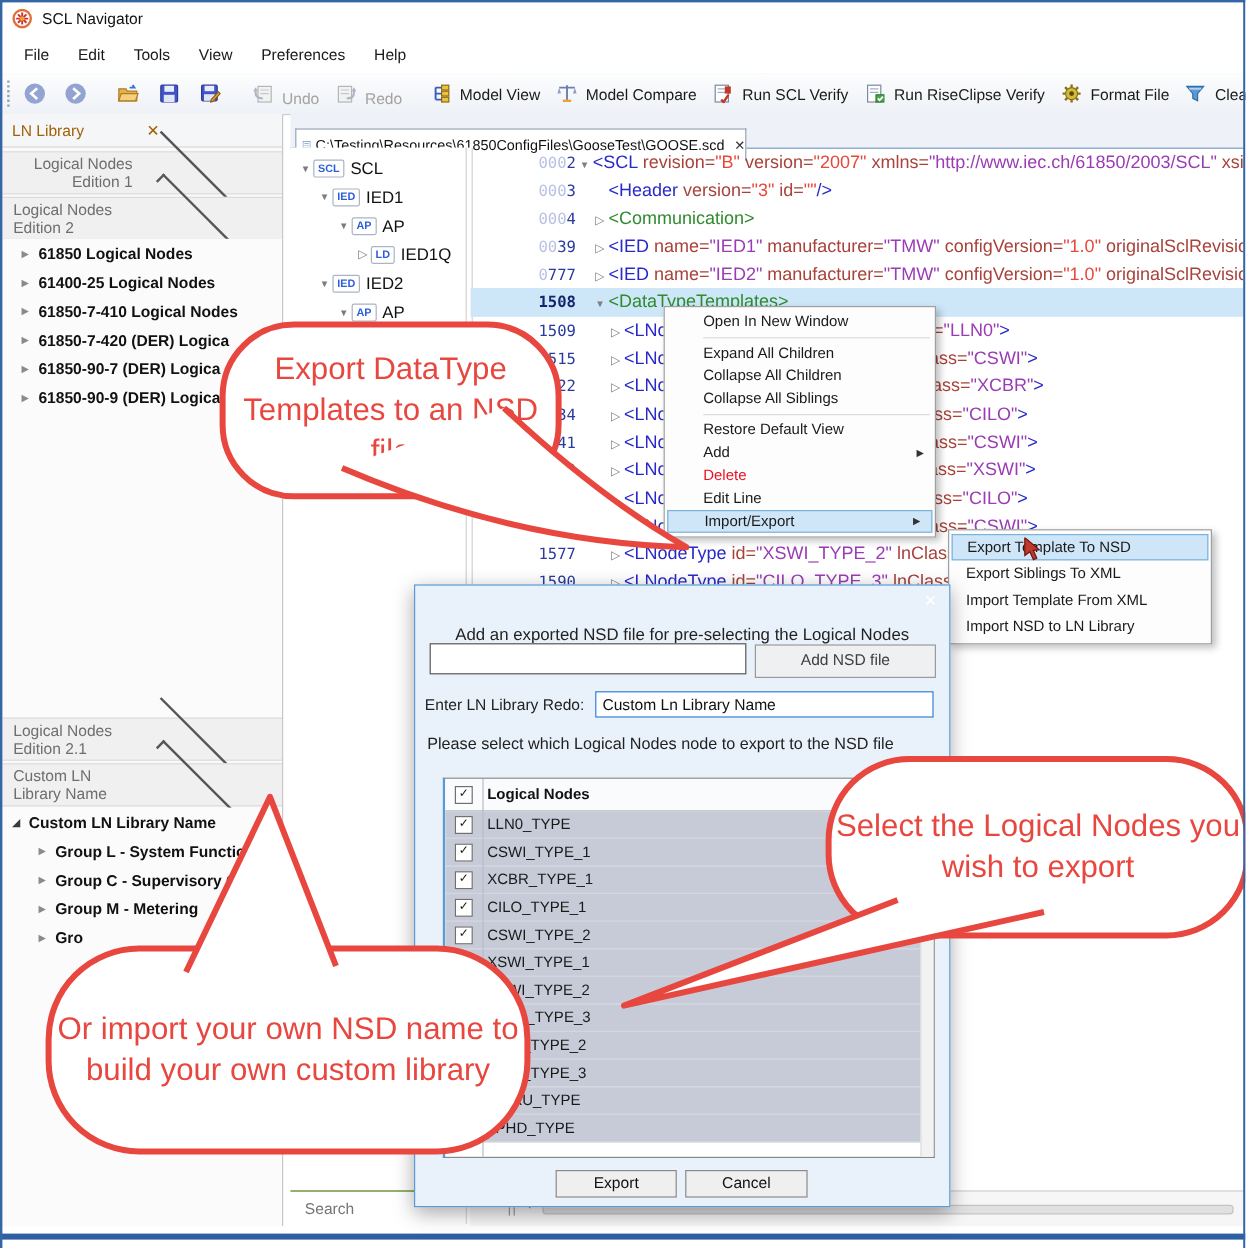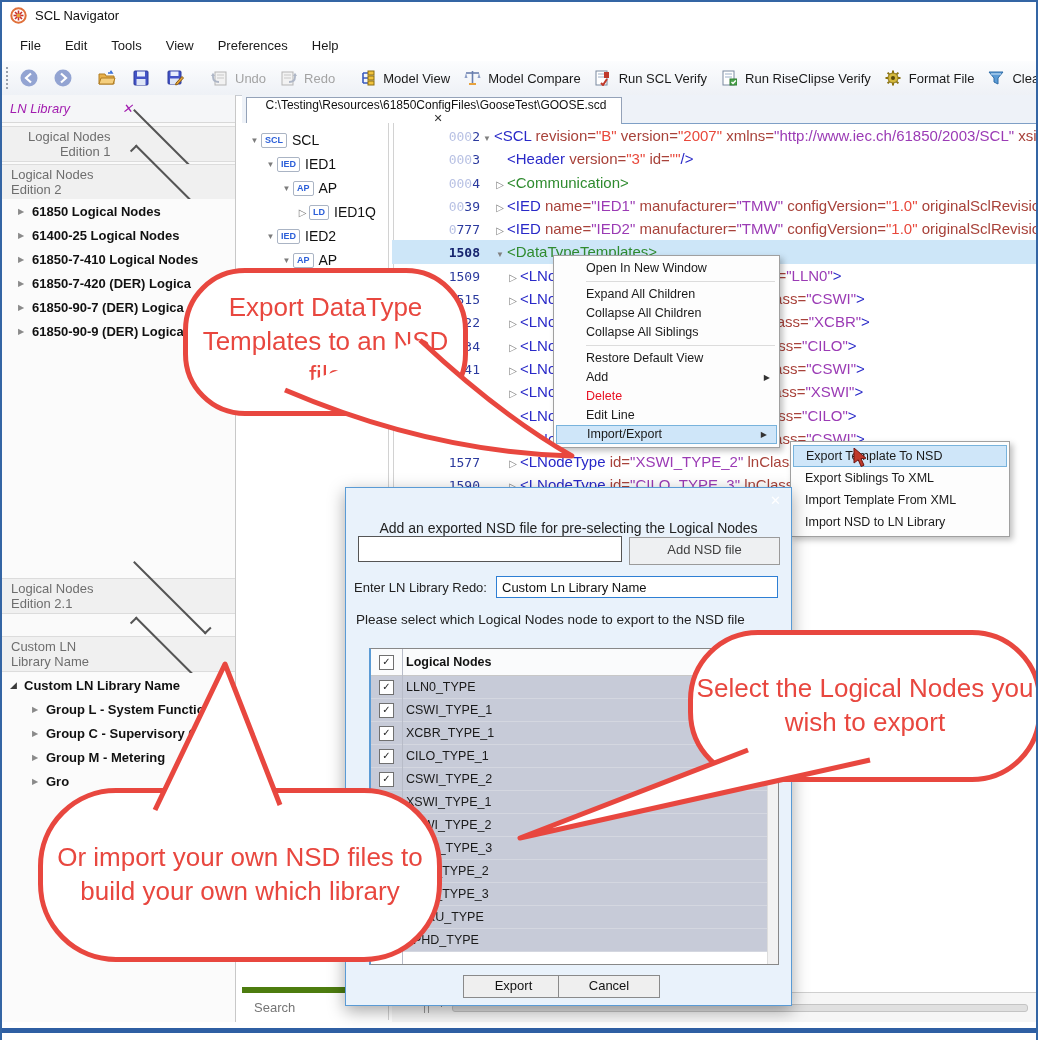--- a/index.html
+++ b/index.html
@@ -15,53 +15,53 @@
   
   #menubar{left:2px;top:30px;right:2px;height:31px;background:#fff;display:flex;align-items:center;padding-left:6px;border-bottom:1px solid #ececec;}
   .mi{font-size:13px;color:#1a1a1a;padding:5px 12px;}
 
   
   #toolbar{left:2px;top:61px;right:2px;height:34px;background:linear-gradient(#fcfdfe,#eef1f6);border-bottom:1px solid #c9ced6;display:flex;align-items:center;padding-left:2px;}
   .tb-grip{width:4px;height:22px;border-left:2px dotted #9aa2ad;margin:0 4px 0 2px;}
   .tb-sep{width:1px;height:22px;background:#c6cad1;margin:0 5px;}
   .tb-ic{display:inline-flex;width:24px;height:24px;align-items:center;justify-content:center;}
   .tb-btn{display:inline-flex;align-items:center;gap:4px;font-size:13px;color:#1a1a1a;padding:2px 5px;white-space:nowrap;}
-  .tb-btn.disabled{color:#a3a3a3;}
+  .tb-btn.disabled{color:#a3a3a3;align-items:flex-end;}
 
   
   #left-panel{left:2px;top:95px;width:233px;bottom:18px;background:#fafafa;border-right:1px solid #c8c8c8;overflow:hidden;}
   .lp-title{position:absolute;left:0;top:0;right:0;height:27px;background:#f5f6f8;border-bottom:1px solid #d8d8d8;display:flex;align-items:center;}
-  .lp-title span{font-size:13px;color:#a21caf;margin-left:8px;flex:1;font-style:italic;}
+  .lp-title span{font-size:13px;color:#a16207;margin-left:8px;flex:1;}
   .lp-close{font-size:12px;color:#444;margin-right:9px;}
   .acc-hdr{position:absolute;left:0;right:0;height:34px;background:#f0f0f0;border-top:1px solid #dcdcdc;border-bottom:1px solid #dcdcdc;display:flex;align-items:center;}
   .acc-hdr span{font-size:13px;color:#6e6e6e;margin-left:9px;flex:1;}
   .chev{width:7px;height:7px;border-right:2px solid #555;border-bottom:2px solid #555;margin-right:14px;}
   .chev.down{transform:rotate(45deg) translateY(-2px);}
   .chev.up{transform:rotate(-135deg) translateY(-2px);}
   .lib-items{position:absolute;left:0;right:0;background:#fbfbfb;}
   .lib-row{height:24px;display:flex;align-items:center;white-space:nowrap;overflow:hidden;}
   .lib-row .tri{width:14px;margin-left:16px;font-size:8px;color:#8a8a8a;}
   .lib-row .lbl{font-size:13px;font-weight:bold;color:#111;}
   .tree-row .tri2{width:14px;font-size:9px;color:#3a3a3a;}
 
   
   #tabbar{left:242px;top:95px;right:2px;height:28px;background:#eef2f8;border-bottom:1px solid #7e9fc6;}
-  #tab{position:absolute;left:4px;top:2px;width:374px;height:26px;background:#fff;border:1px solid #94a2b8;border-bottom:none;display:flex;align-items:center;flex-direction:column;}
+  #tab{position:absolute;left:4px;top:12px;width:374px;height:26px;background:#fff;border:1px solid #94a2b8;border-bottom:none;display:flex;align-items:center;}
   #tab-label{font-size:12px;color:#111;margin-left:4px;white-space:nowrap;}
   #tab-close{font-size:11px;color:#333;margin-left:8px;}
   #tab-doc-icon{margin-left:5px;}
 
   #ed-treepanel{left:242px;top:123px;width:146px;bottom:47px;background:#fff;}
   .ed-tr{height:24px;display:flex;align-items:center;white-space:nowrap;}
   .ed-tr .exp{width:13px;text-align:center;color:#7c7c7c;}
   .badge{display:inline-block;border:1px solid #aab4c4;background:#fff;color:#2b5fd9;font-size:9px;font-weight:bold;padding:2px 3px;margin-right:5px;border-radius:2px;line-height:1;}
   .ed-tr .lb{font-size:14px;color:#111;}
   #tree-split{left:388px;top:123px;width:4px;bottom:20px;background:#fff;border-left:1px solid #d2d2d2;border-right:1px solid #d2d2d2;}
 
-  #search-box{left:242px;width:146px;bottom:18px;height:29px;background:#fff;border-top:6px solid #4d7c0f;}
+  #search-box{left:242px;width:146px;bottom:18px;height:29px;background:#fff;border-top:1px solid #4d7c0f;}
   #search-box input{border:none;outline:none;background:transparent;font-size:13px;color:#555;margin:6px 0 0 10px;width:120px;font-family:"Liberation Sans",sans-serif;}
 
   
   #code{left:392px;top:124px;right:2px;height:375px;overflow:hidden;}
   .cl{height:23.3px;line-height:23.3px;white-space:nowrap;}
   .cl.sel{background:#cde6f8;}
   .num{display:inline-block;width:88px;text-align:right;font-family:"DejaVu Sans Mono",monospace;font-size:13px;color:#2b3a9e;}
   .num .z{color:#b9c2e4;}
   .cl.sel .num{font-weight:bold;color:#16246e;}
   .exp{display:inline-block;width:14px;text-align:center;font-size:8px;color:#808080;}
@@ -101,21 +101,21 @@
   .lh-row{height:26px;background:#fafbfc;border-bottom:1px solid #c8c8c8;display:flex;align-items:center;}
   .lh-row .cb-lbl{font-size:12.5px;font-weight:bold;color:#111;margin-left:12px;}
   .l-row{height:22px;background:#c7cbd8;border-bottom:1px solid #d4d7e0;display:flex;align-items:center;}
   .l-row .cb-lbl{font-size:12.5px;color:#1a1a1a;margin-left:12px;}
   .cbx{width:13px;height:13px;background:#fff;border:1px solid #707070;margin-left:8px;font-size:10px;line-height:12px;text-align:center;color:#1e1e1e;flex:none;}
   #dlg-vline{position:absolute;left:31px;top:0;bottom:0;width:1px;background:#b8bcc8;}
   #dlg-scroll{position:absolute;right:0;top:26px;bottom:0;width:10px;background:#f2f2f2;border-left:1px solid #ddd;}
   #dlg-scroll .th{position:absolute;left:1px;right:1px;top:2px;height:70px;background:#dadada;}
   .dlg-btn{position:absolute;height:21px;background:#efefef;border:1px solid #8a8a8a;font-size:13px;color:#111;text-align:center;line-height:19px;}
   #btn-export{left:117px;top:487px;width:99px;}
-  #btn-cancel{left:212px;top:487px;width:100px;}
+  #btn-cancel{left:225px;top:487px;width:100px;}
 
   
   .callout{position:absolute;background:#fff;border:5px solid #e8473f;color:#e8473f;z-index:40;display:flex;align-items:center;justify-content:center;text-align:center;font-size:26px;line-height:1.3;}
   #callout1{left:183px;top:268px;width:275px;height:138px;border-radius:62px;}
   #callout2{left:688px;top:630px;width:344px;height:142px;border-radius:70px;}
   #callout3{left:38px;top:788px;width:394px;height:164px;border-radius:78px;}
   #tails{left:0;top:0;width:1038px;height:1040px;pointer-events:none;z-index:41;}
   #cursor{left:853px;top:448px;z-index:45;}
 </style>
 </head>
@@ -329,21 +329,21 @@
         </div>
         <div class="lib-row">
           <span class="tri">▶</span>
           <span class="lbl">61850-90-7 (DER) Logica</span>
         </div>
         <div class="lib-row">
           <span class="tri">▶</span>
           <span class="lbl">61850-90-9 (DER) Logica</span>
         </div>
       </div>
-    <div class="acc-hdr" style="top:483px;">
+    <div class="acc-hdr" style="top:503px;">
       <span>Logical Nodes Edition 2.1</span>
       <span class="chev down"></span>
     </div>
     <div class="acc-hdr" style="top:541px;">
       <span>Custom LN Library Name</span>
       <span class="chev up"></span>
     </div>
     <div class="lib-items" id="custom-tree" style="top:578px;bottom:0;">
         <div class="lib-row tree-row">
           <span class="tri2" style="margin-left: 8px;">◢</span>
@@ -534,21 +534,21 @@
       <div id="dlg-scroll">
           <span class="th"></span>
         </div>
     </div>
     <div class="dlg-btn" id="btn-export">Export</div>
     <div class="dlg-btn" id="btn-cancel">Cancel</div>
   </div>
 
   <div class="callout" id="callout1">Export DataType Templates to an NSD file</div>
   <div class="callout" id="callout2">Select the Logical Nodes you wish to export</div>
-  <div class="callout" id="callout3">Or import your own NSD files to build your own which library</div>
+  <div class="callout" id="callout3">Or import your own NSD name to build your own custom library</div>
   <svg class="abs" id="tails">
     <path d="M285,390 Q430,452 572,456 Q500,415 420,340" fill="#fff" stroke="#e8473f" stroke-width="5" stroke-linejoin="round"></path>
     <path d="M748,750 L520,838 L870,760" fill="#fff" stroke="#e8473f" stroke-width="5" stroke-linejoin="round"></path>
     <path d="M155,810 L225,664 L280,805" fill="#fff" stroke="#e8473f" stroke-width="5" stroke-linejoin="round"></path>
   </svg>
 
   <svg class="abs" id="cursor" width="15" height="20" viewBox="0 0 15 20">
     <path d="M1,0 L1,15 L5.2,11.8 L8.2,18.5 L11,17.2 L8,10.6 L13,10.2 Z" fill="#c0392b" stroke="#6e1410" stroke-width="1"></path>
   </svg>
 

